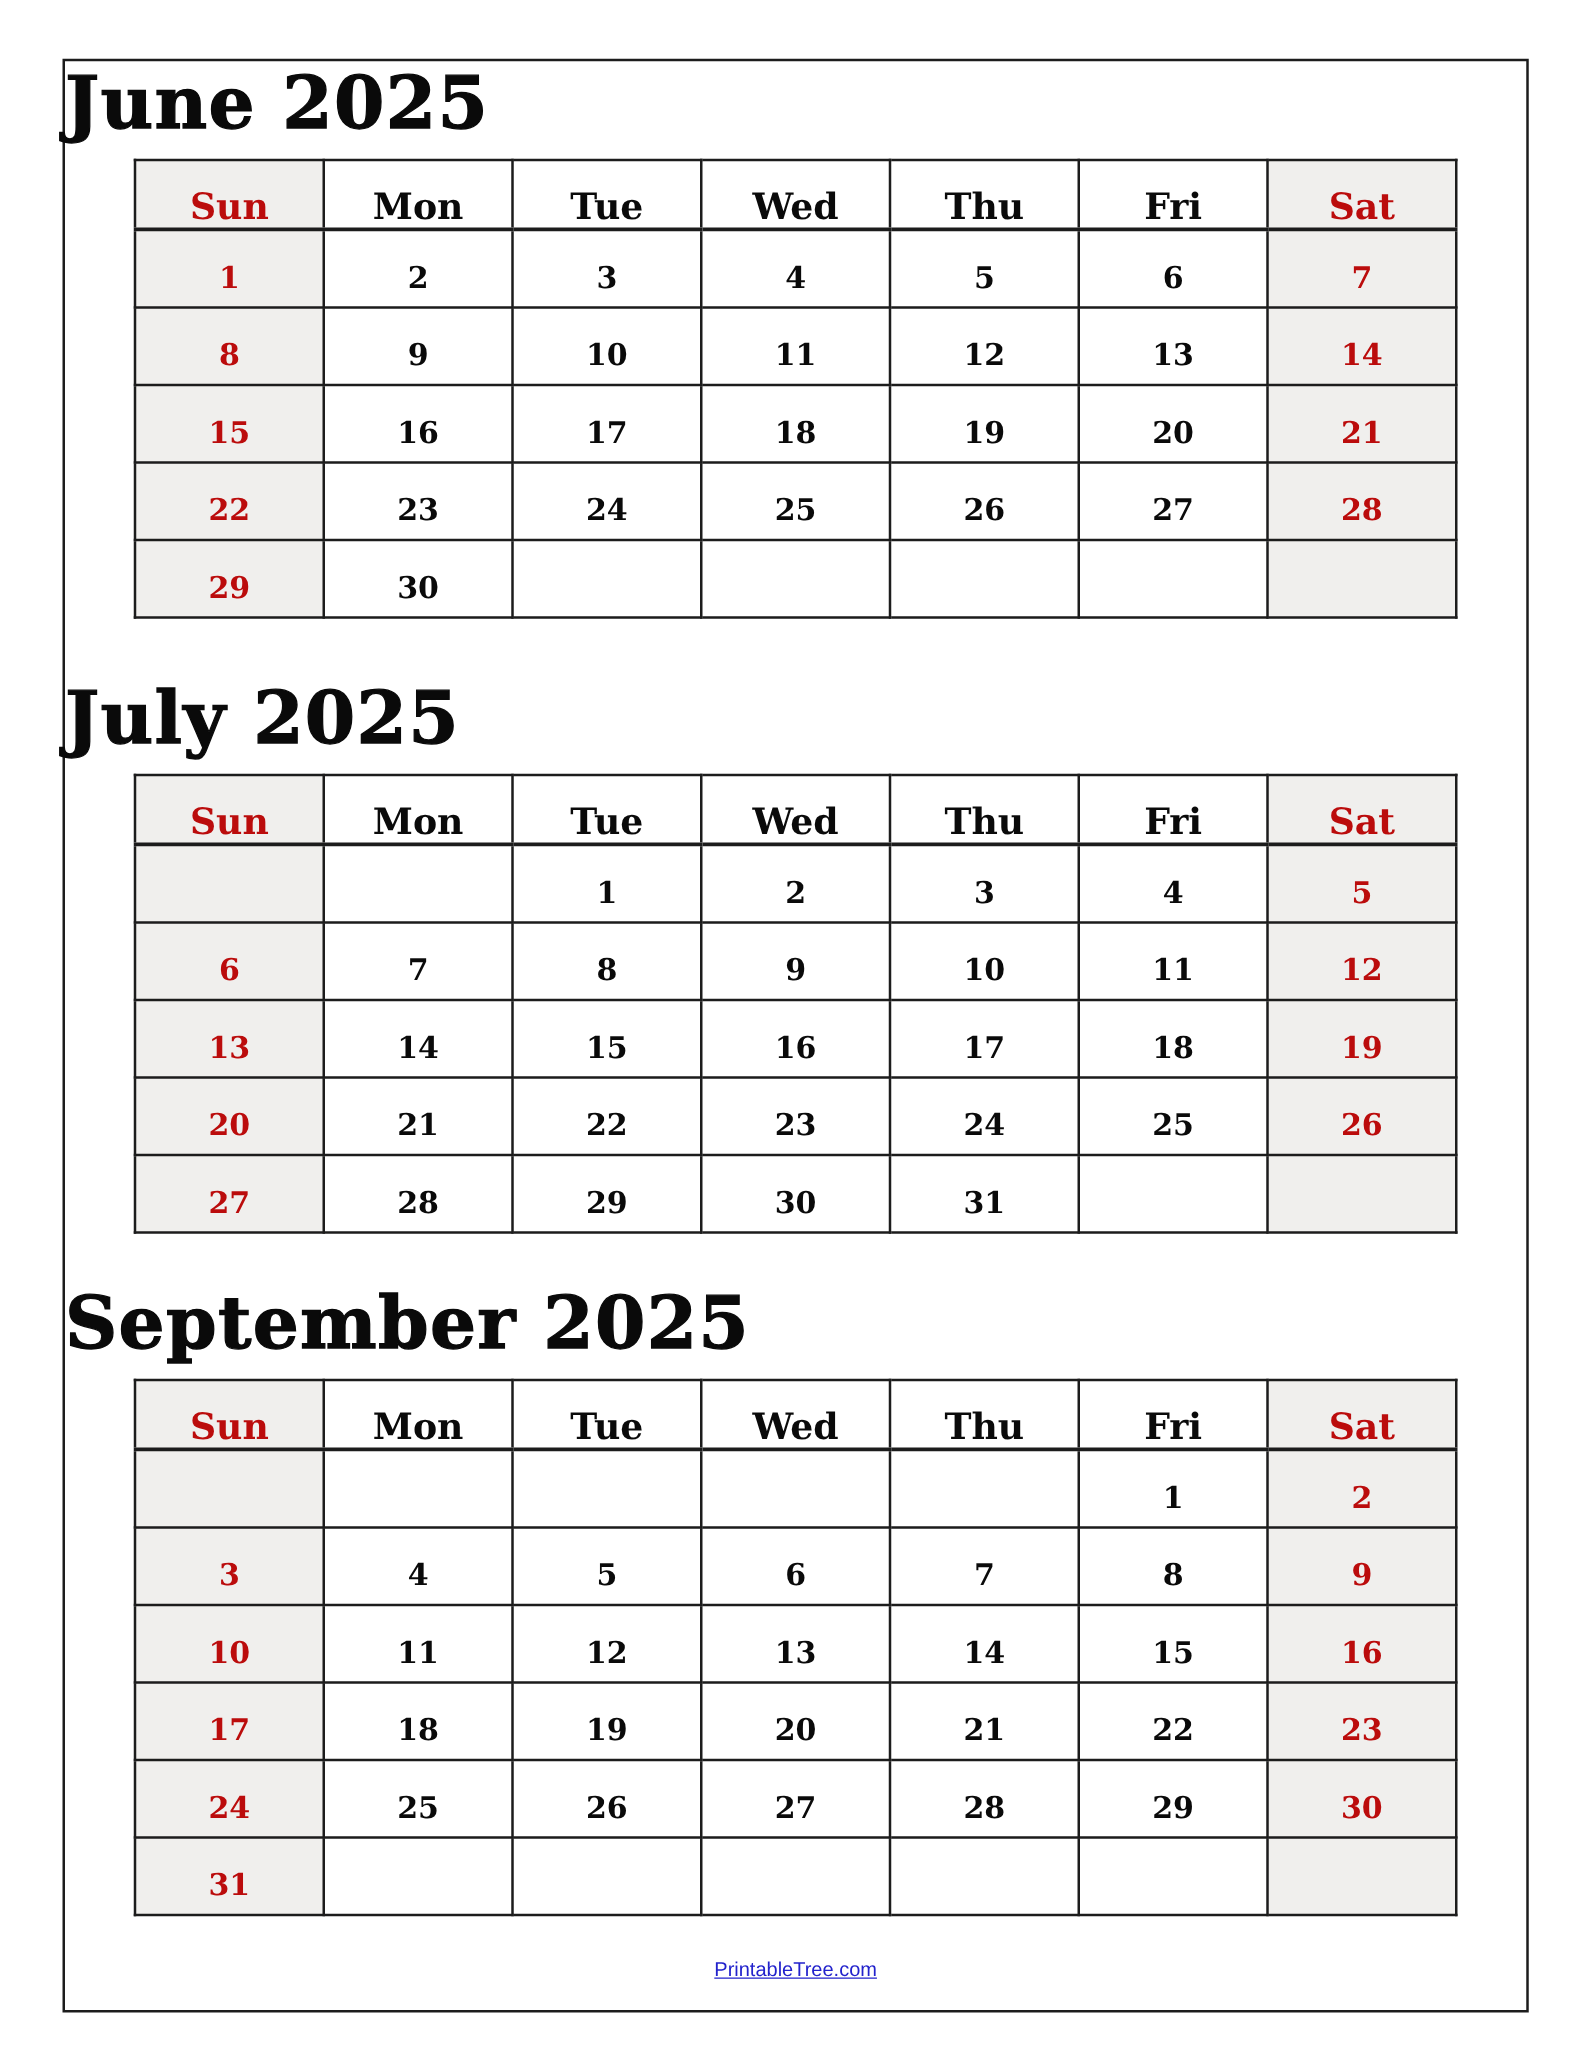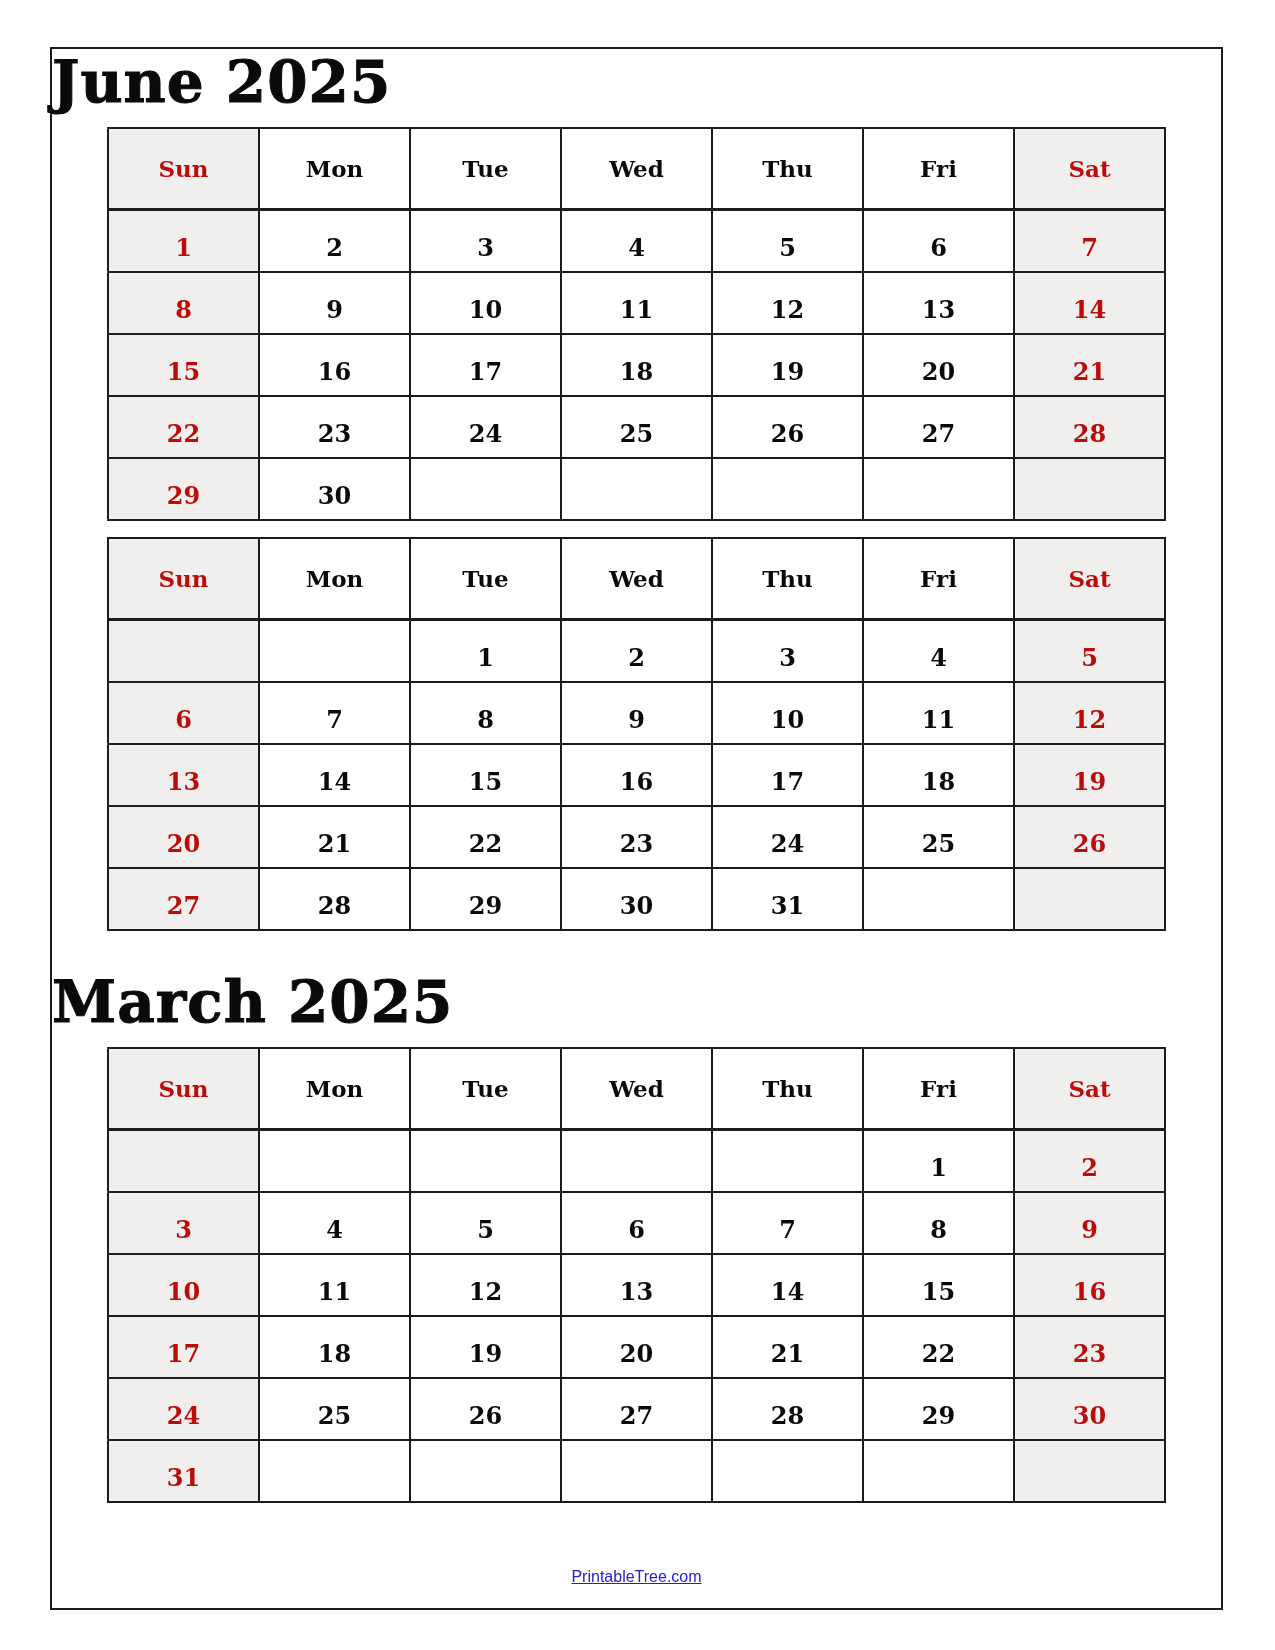--- a/index.html
+++ b/index.html
@@ -26,21 +26,21 @@
     width:1059px;margin:0 auto;border-collapse:collapse;table-layout:fixed;
     background:#ffffff;
   }
   table.cal th,table.cal td{
     border:2px solid var(--border,#1c1c1c);
     text-align:center;vertical-align:bottom;
     font-weight:bold;
     box-sizing:content-box;
   }
   table.cal th{
-    height:52px;padding-bottom:26px;font-size:23px;
+    height:52px;padding-bottom:0;font-size:29px;
     border-bottom-width:3px;color:#0a0a0a;
   }
   table.cal td{
     height:50px;padding-bottom:9px;font-size:24px;color:#0a0a0a;
   }
   table.cal .weekend{
     background:var(--weekend-bg,#f0efed);
     color:var(--accent-red,#bb0c0c);
   }
   .footer{
@@ -117,20 +117,21 @@
               <td></td>
               <td></td>
               <td class="weekend"></td>
             </tr>
           </tbody>
         </table>
       </div>
   </section>
 
   <section class="month-section second">
+    <h2 class="month-title">July 2025</h2>
     <div class="grid">
         <table class="cal">
           <thead>
             <tr>
               <th class="weekend">Sun</th>
               <th>Mon</th>
               <th>Tue</th>
               <th>Wed</th>
               <th>Thu</th>
               <th>Fri</th>
@@ -182,21 +183,21 @@
               <td>31</td>
               <td></td>
               <td class="weekend"></td>
             </tr>
           </tbody>
         </table>
       </div>
   </section>
 
   <section class="month-section third">
-    <h2 class="month-title">March 2025</h2>
+    <h2 class="month-title">September 2025</h2>
     <div class="grid">
         <table class="cal">
           <thead>
             <tr>
               <th class="weekend">Sun</th>
               <th>Mon</th>
               <th>Tue</th>
               <th>Wed</th>
               <th>Thu</th>
               <th>Fri</th>

